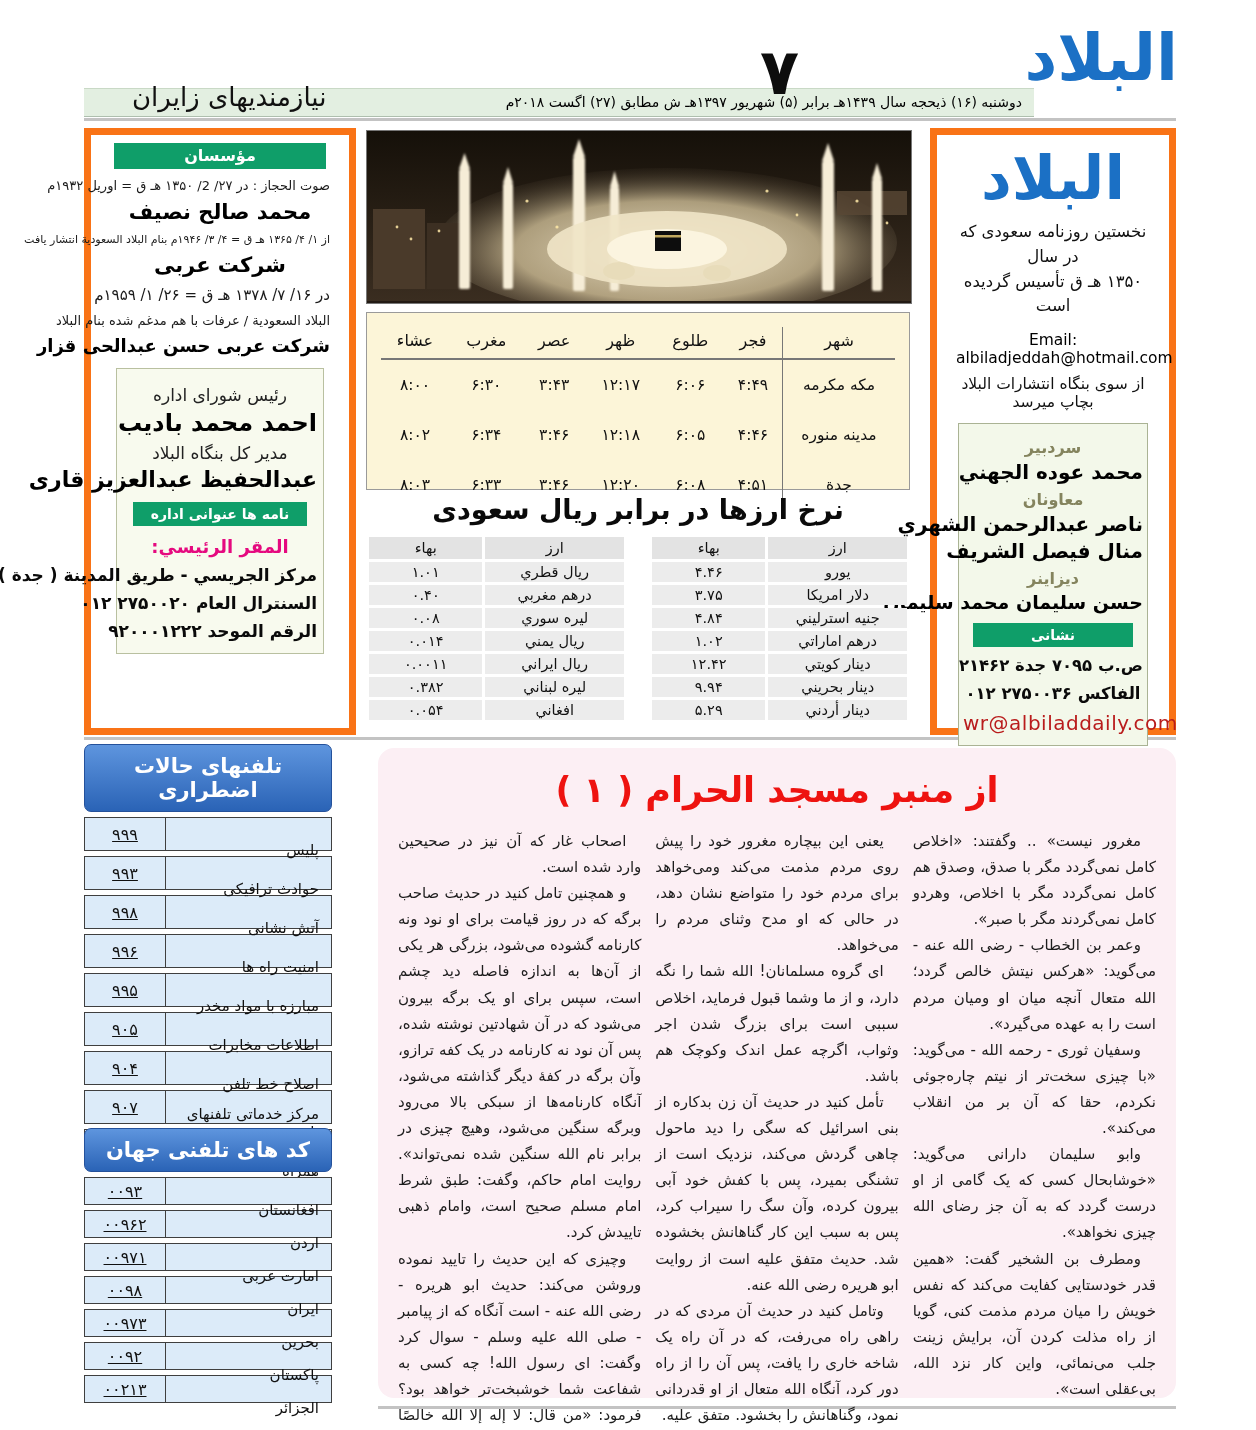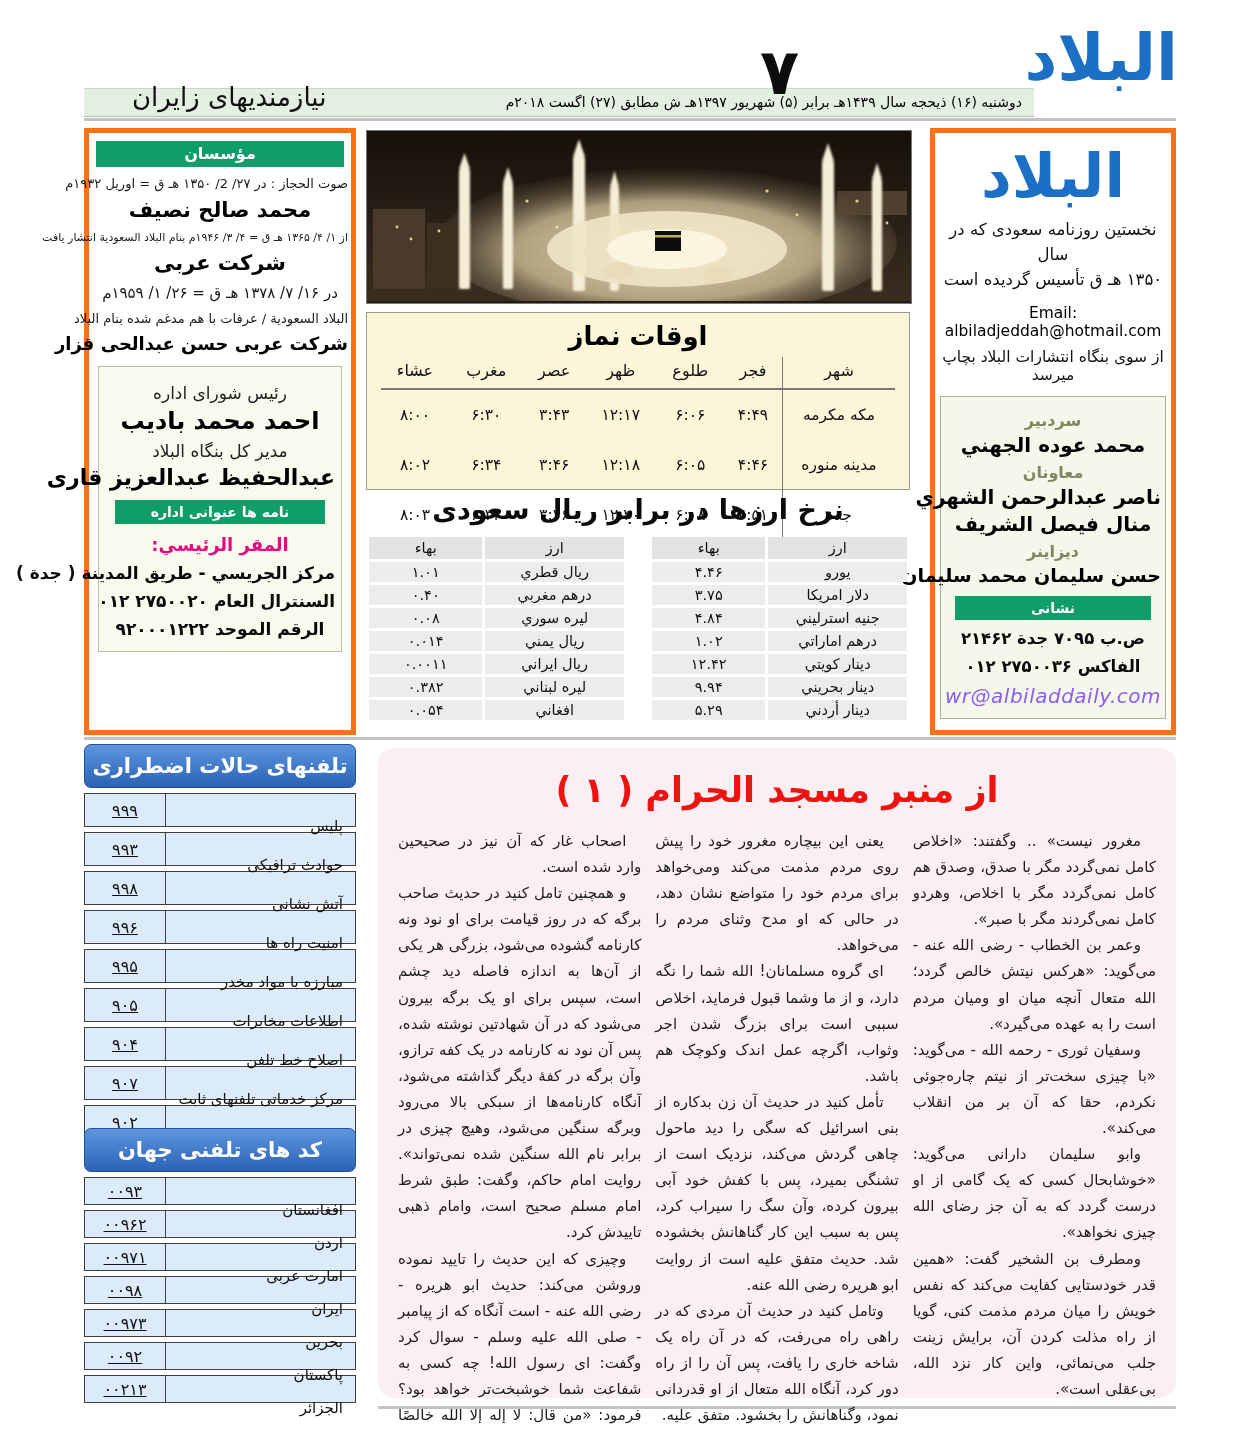--- a/index.html
+++ b/index.html
@@ -13,22 +13,22 @@
               border-top:1px solid #c9d9c6;border-bottom:1px solid #aebfae;}
   .date-text{position:absolute;right:12px;top:5px;font-size:14px;color:#000000;white-space:nowrap;}
   .section-label{position:absolute;left:48px;bottom:4px;font-size:26px;color:#111;}
   .pagenum{position:absolute;left:760px;top:40px;font-size:64px;font-weight:bold;color:#0d0d0d;line-height:1;}
   .rule{position:absolute;background:#c3c3c3;}
   .rule.r-head{left:84px;top:118px;width:1092px;height:3px;}
   .rule.r-mid{left:84px;top:737px;width:1092px;height:3px;}
   .rule.r-bot{left:378px;top:1406px;width:798px;height:3px;}
 
   
-  .goldbox{position:absolute;border:5px solid #f97316;background:#fff;box-sizing:border-box;
-           padding:8px 3px;text-align:center;}
+  .goldbox{position:absolute;border:7px solid #f97316;background:#fff;box-sizing:border-box;
+           padding:8px 19px;text-align:center;}
   .left-founders{left:84px;top:128px;width:272px;height:607px;}
   .right-brand{left:930px;top:128px;width:246px;height:607px;}
 
   .band{background:#0f9e69;color:#fff;font-weight:bold;text-align:center;
         font-size:16px;line-height:26px;height:26px;margin:0 4px;}
   .band.small{font-size:14px;height:24px;line-height:24px;margin:10px 10px 4px;}
 
   .fo-line{color:#1a1a1a;margin-top:9px;white-space:nowrap;}
   .fo-name{font-weight:bold;color:#000;margin-top:7px;white-space:nowrap;}
   .s11{font-size:11px;} .s13{font-size:13px;}
@@ -42,21 +42,21 @@
   .ad-addr{font-weight:bold;font-size:17px;color:#0a0a0a;margin-top:8px;white-space:nowrap;}
 
   .brand-logo{font-size:60px;font-weight:bold;color:#1b70c5;line-height:1.05;margin-top:4px;letter-spacing:-2px;}
   .brand-desc{font-size:16.5px;color:#111;margin-top:10px;line-height:1.5;}
   .brand-email{font-size:15.5px;color:#000;margin-top:12px;direction:ltr;}
   .brand-note{font-size:15.5px;color:#111;margin-top:8px;}
   .staff{margin:12px 2px 0;border:1px solid #aab394;background:#f3f8ea;padding:8px 4px 10px;}
   .st-role{font-size:16px;font-weight:bold;color:#84845e;margin-top:6px;}
   .st-name{font-size:20px;font-weight:bold;color:#000;margin-top:3px;white-space:nowrap;}
   .st-addr{font-weight:bold;font-size:16.5px;color:#0a0a0a;margin-top:9px;white-space:nowrap;}
-  .st-web{font-size:20px;color:#8b5cf6;margin-top:8px;direction:ltr;letter-spacing:.5px;font-style:italic;}
+  .st-web{font-size:20px;color:#b91c1c;margin-top:8px;direction:ltr;letter-spacing:.5px;}
 
   
   .photo{position:absolute;left:366px;top:130px;width:544px;height:172px;border:1px solid #777;
          overflow:hidden;background:#221a13;}
 
   
   .prayer{position:absolute;left:366px;top:312px;width:544px;height:178px;background:#fcf5d8;
           border:1px solid #9a9a9a;box-sizing:border-box;padding:8px 14px 0;}
   .prayer-title{font-size:26px;font-weight:bold;text-align:center;color:#000;}
   table.pt{width:100%;border-collapse:collapse;margin-top:6px;}
@@ -68,21 +68,21 @@
   .cur-title{position:absolute;left:366px;top:494px;width:544px;text-align:center;
              font-size:27px;font-weight:bold;color:#0a0a0a;}
   .cur-wrap{position:absolute;left:366px;top:534px;width:544px;display:flex;gap:22px;}
   .cur-col{flex:1;}
   table.cur{width:100%;border-collapse:separate;border-spacing:3px;}
   table.cur th{background:#e3e3e3;font-weight:normal;font-size:14.5px;padding:3px 2px;}
   table.cur td{background:#ececec;font-size:14.5px;text-align:center;padding:2px 4px;}
   table.cur .ncol{width:55%;}
 
   
-  .phone-box{position:absolute;left:84px;width:272px;}
+  .phone-box{position:absolute;left:84px;width:248px;}
   .pb-emergency{top:744px;} .pb-codes{top:1128px;}
   .phone-head{background:linear-gradient(#5e95de,#2a63b6);color:#fff;font-weight:bold;
               font-size:21px;text-align:center;padding:9px 0;border-radius:7px;border:1px solid #24519b;}
   .phone-row{display:flex;align-items:stretch;border:1.6px solid #3f3f3f;margin-top:5px;background:#dcebf9;}
   .pb-emergency .phone-row{height:32px;} .pb-codes .phone-row{height:26px;}
   .phone-label{flex:1;font-size:15px;text-align:right;padding-right:12px;display:flex;
                align-items:center;justify-content:flex-start;color:#101010;margin-top:32px;}
   .phone-num{width:80px;border-right:1.6px solid #3f3f3f;font-size:16px;display:flex;
              align-items:center;justify-content:center;color:#101010;text-decoration:underline;}
 
@@ -204,21 +204,20 @@
           <circle cx="400" cy="60" r="1.6"></circle>
           <circle cx="430" cy="84" r="1.4"></circle>
         <circle cx="490" cy="70" r="1.6"></circle>
           <circle cx="520" cy="92" r="1.4"></circle>
           <circle cx="190" cy="96" r="1.6"></circle>
       </g>
     </svg>
   </div>
 
   <div class="prayer">
-    <div class="prayer-title">اوقات نماز</div>
     <table class="pt">
       <thead>
         <tr>
           <th class="citycol">شهر</th>
           <th>فجر</th>
           <th>طلوع</th>
           <th>ظهر</th>
           <th>عصر</th>
           <th>مغرب</th>
           <th>عشاء</th>

